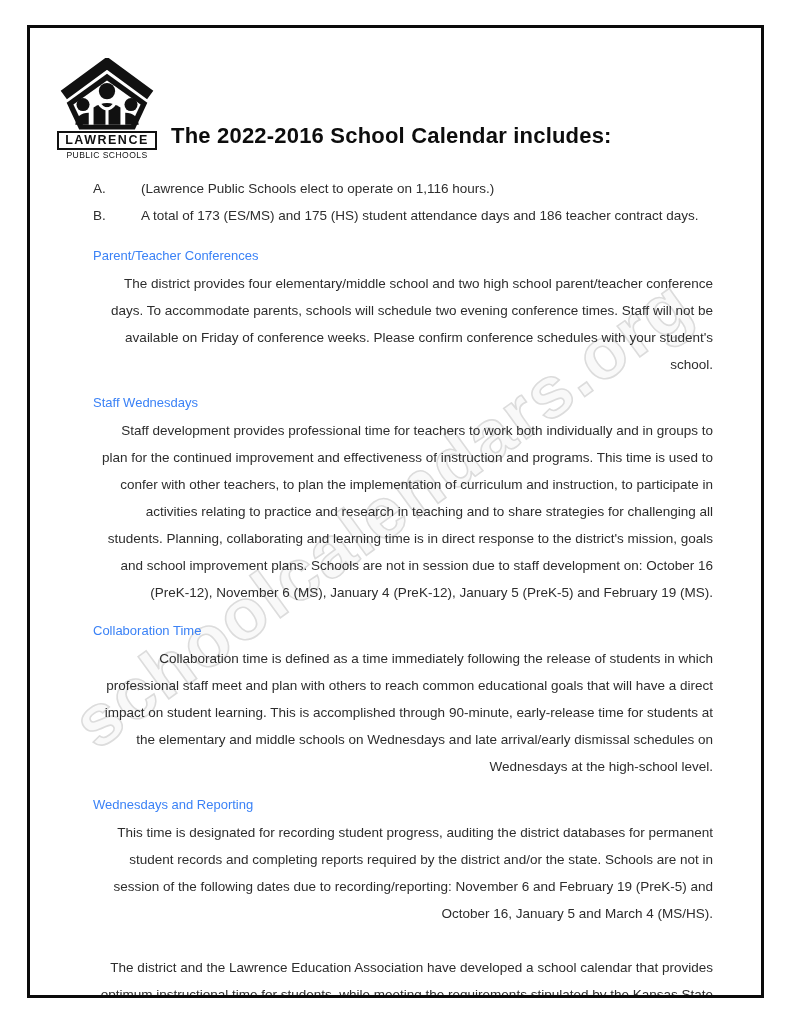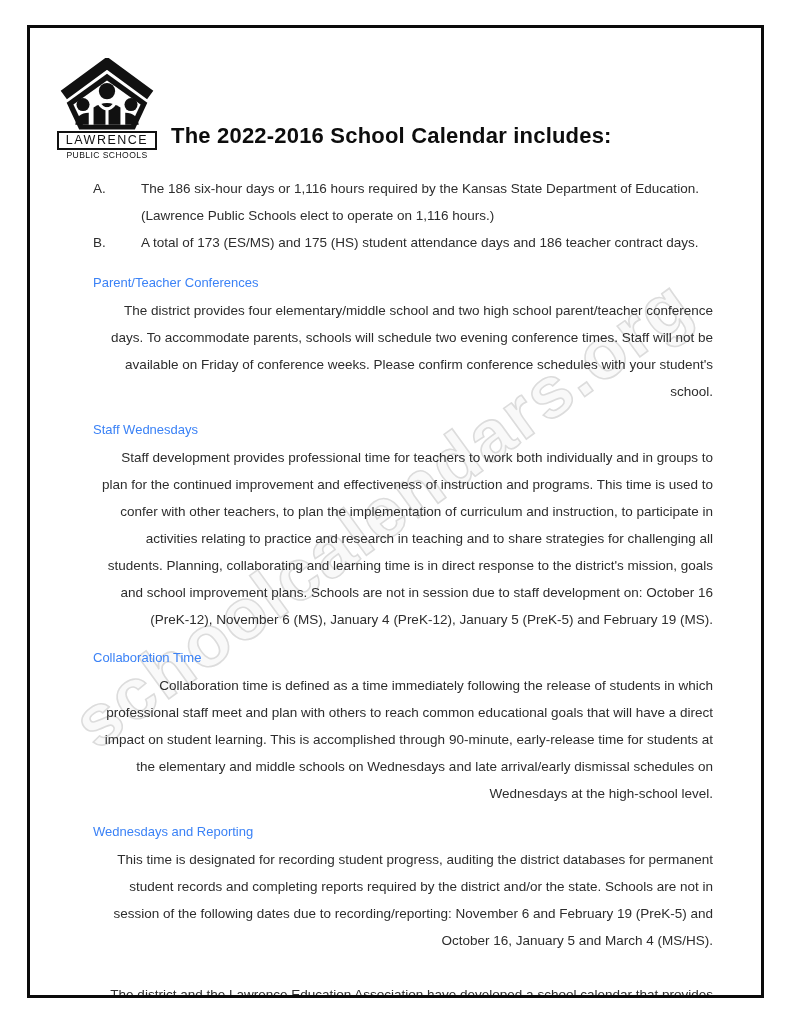--- a/index.html
+++ b/index.html
@@ -36,21 +36,21 @@
     transform: rotate(-36deg);
     transform-origin: 0 50%;
     pointer-events: none;
   }
   
   .header { display: flex; align-items: flex-end; }
   .logo-block { width: 100px; flex-shrink: 0; text-align: center; }
   .logo-svg { display: block; margin: 0 auto; }
   .logo-name {
     border: 2px solid #111;
-    font-size: 12.5px; font-weight: normal;
+    font-size: 12.5px; font-weight: bold;
     letter-spacing: 1.5px;
     padding: 0 2px 1px 2px;
     color: #111; line-height: 14px;
     margin-top: 1px;
   }
   .logo-sub {
     font-size: 8.6px; font-weight: normal;
     letter-spacing: 0.4px;
     color: #111; line-height: 11px;
   }
@@ -113,21 +113,20 @@
       </div>
       <div class="doc-title">The 2022-2016 School Calendar includes:</div>
     </div>
 
     <div class="content">
 
       <div class="ab-list">
         <div class="list-row">
           <span class="list-label">A.</span>
           <span class="list-text">
-            <span class="list-line">The 186 six-hour days or 1,116 hours required by the Kansas State Department of Education.</span>
             <span class="list-line">(Lawrence Public Schools elect to operate on 1,116 hours.)</span>
           </span>
         </div>
         <div class="list-row">
           <span class="list-label">B.</span>
           <span class="list-text">
             <span class="list-line">A total of 173 (ES/MS) and 175 (HS) student attendance days and 186 teacher contract days.</span>
           </span>
         </div>
       </div>

